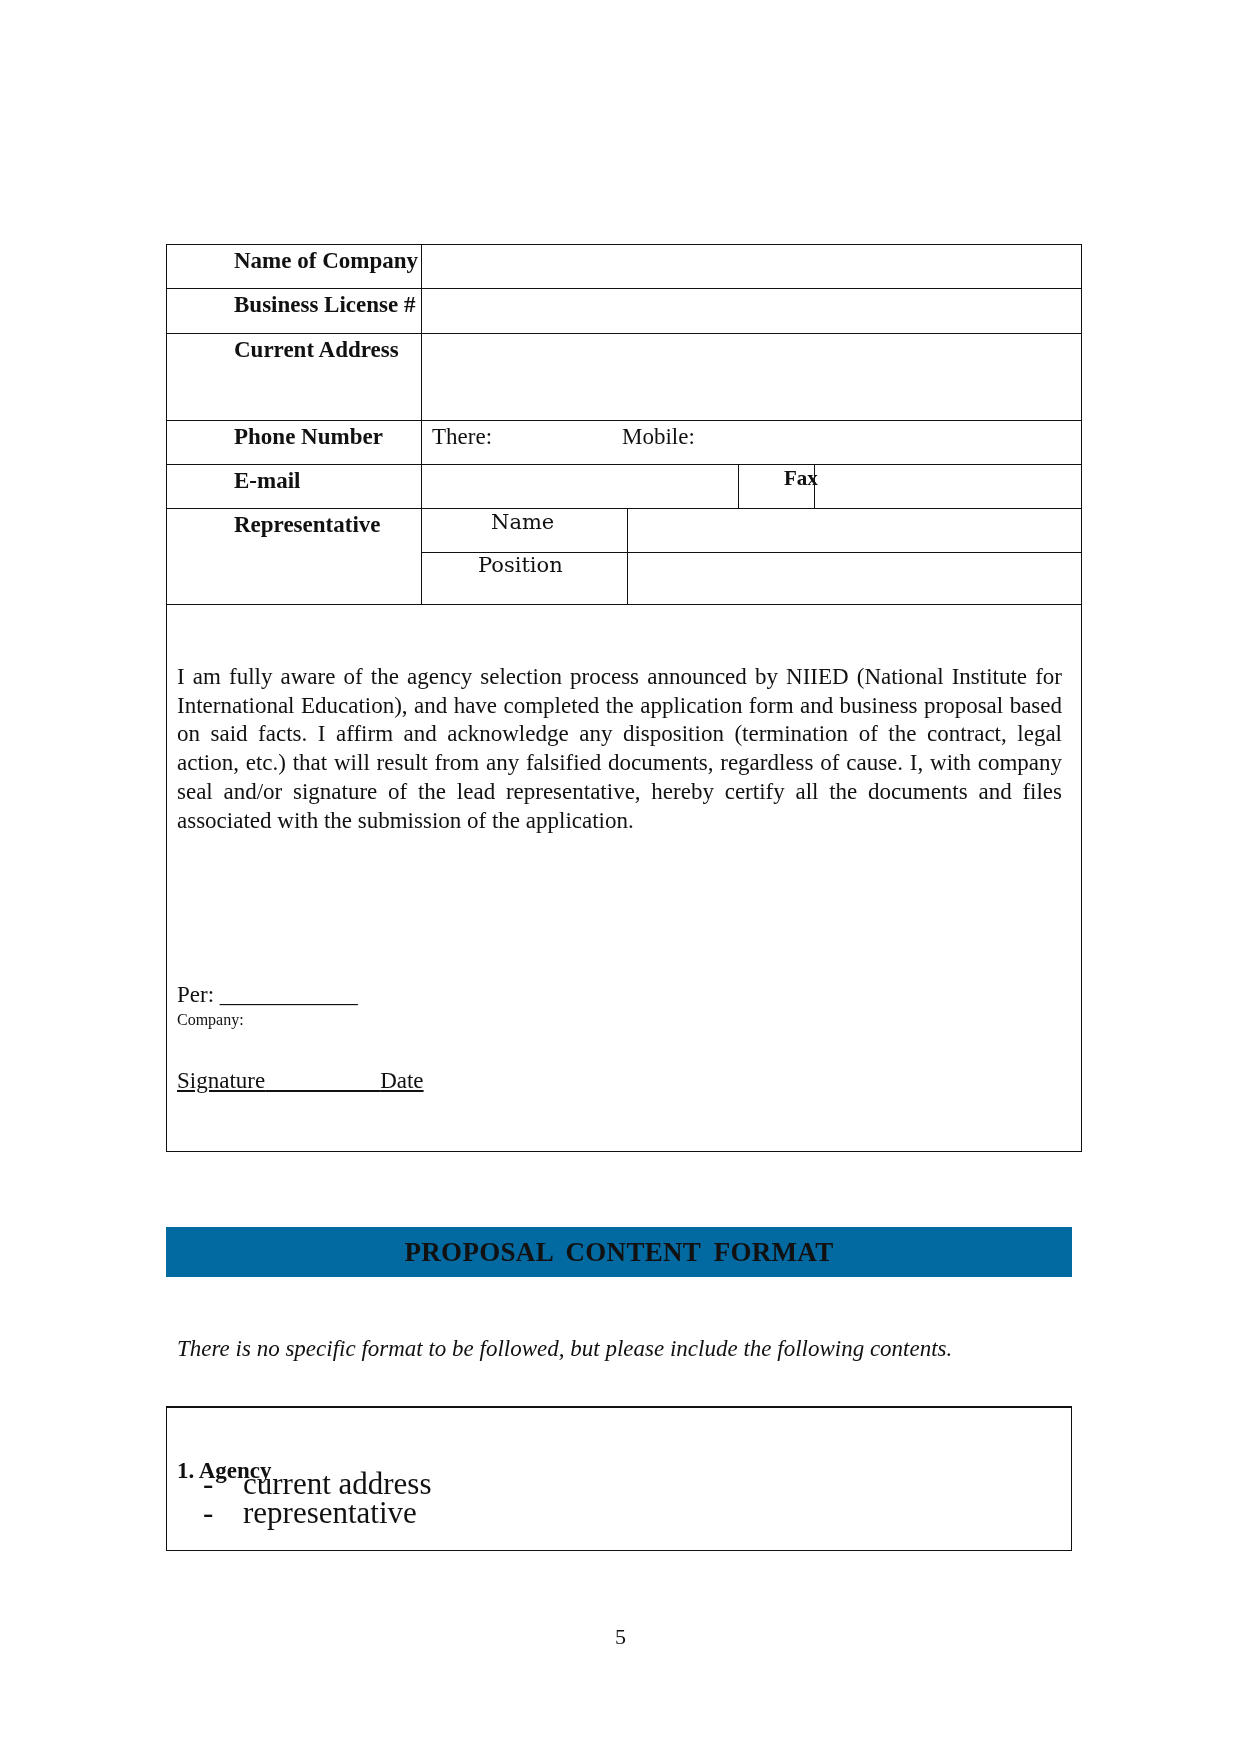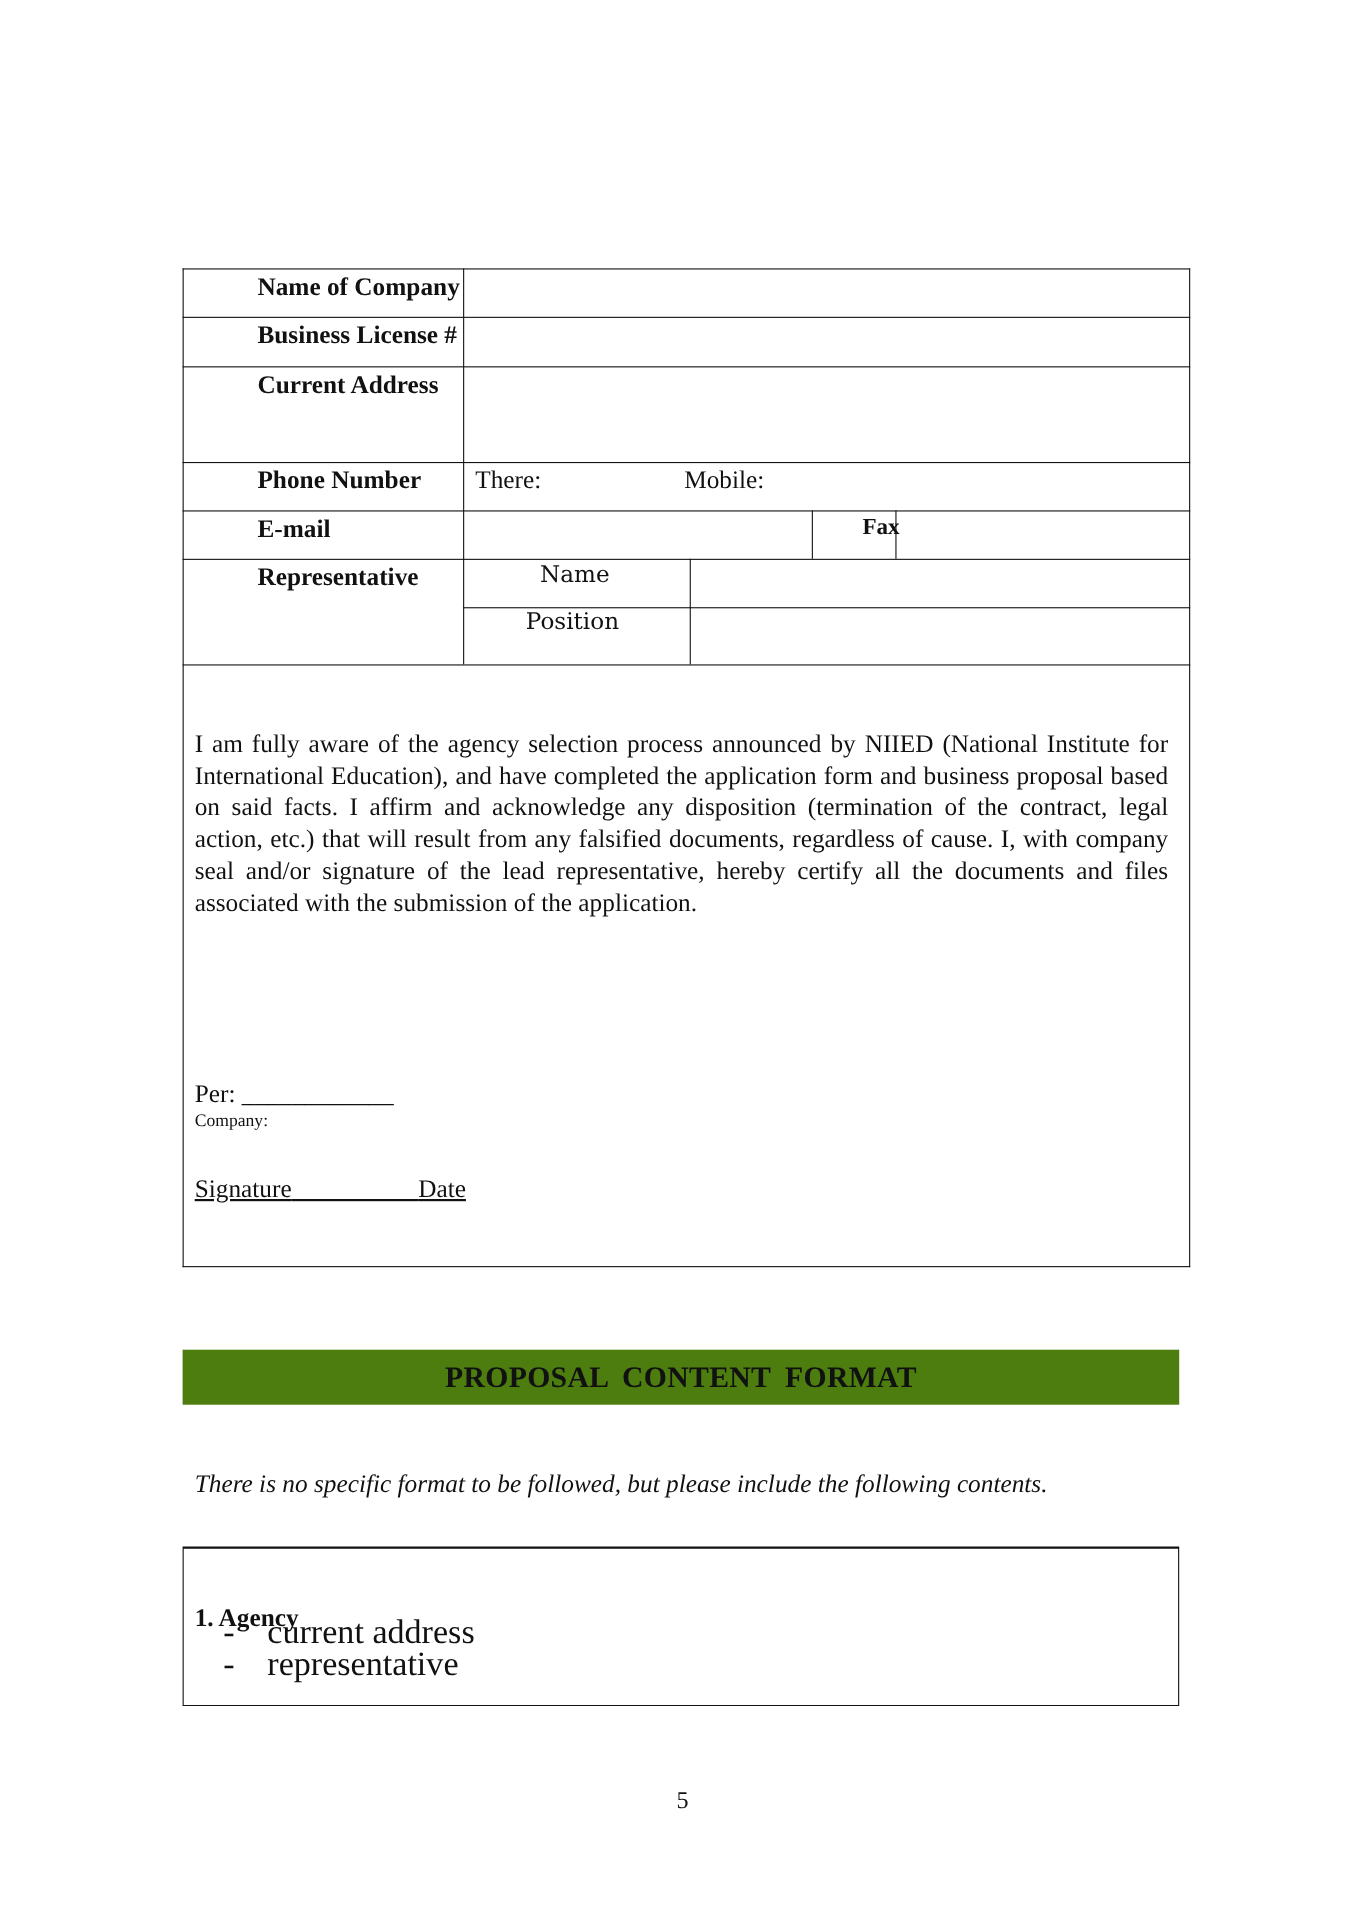--- a/index.html
+++ b/index.html
@@ -13,21 +13,21 @@
   .lbl { position: absolute; font-weight: bold; font-size: 23px; white-space: nowrap; margin-left: 32px; }
   .sublbl { position: absolute; font-weight: normal; font-size: 21px; white-space: nowrap; font-family: "DejaVu Serif", serif; }
   .val { position: absolute; font-size: 23px; white-space: nowrap; }
   .cell { position: absolute; }
   .decl {
     position: absolute; left: 177px; width: 885px; top: 631px;
     font-size: 23px; line-height: 28.7px; text-align: justify; margin-top: 32px;
   }
   .banner {
     position: absolute; left: 166px; top: 1227px; width: 906px; height: 50px;
-    background: #4d7c0f; text-align: center; font-weight: bold; font-size: 27px;
+    background: #0369a1; text-align: center; font-weight: bold; font-size: 27px;
     line-height: 50px; letter-spacing: 0.3px; word-spacing: 6px;
   }
   .note { position: absolute; left: 177px; top: 1336px; font-style: italic; font-size: 23px; white-space: nowrap; }
   .agency-box {
     position: absolute; left: 166px; top: 1406px; width: 906px; height: 145px;
     border: 1.6px solid #111; border-top-width: 2.2px; box-sizing: border-box;
   }
   .agency-title { position: absolute; left: 10px; top: 6px; font-weight: bold; font-size: 23px; margin-top: 44px; }
   .agency-item { position: absolute; left: 36px; font-size: 31px; white-space: nowrap; }
   .agency-item .dash { display: inline-block; width: 40px; }

